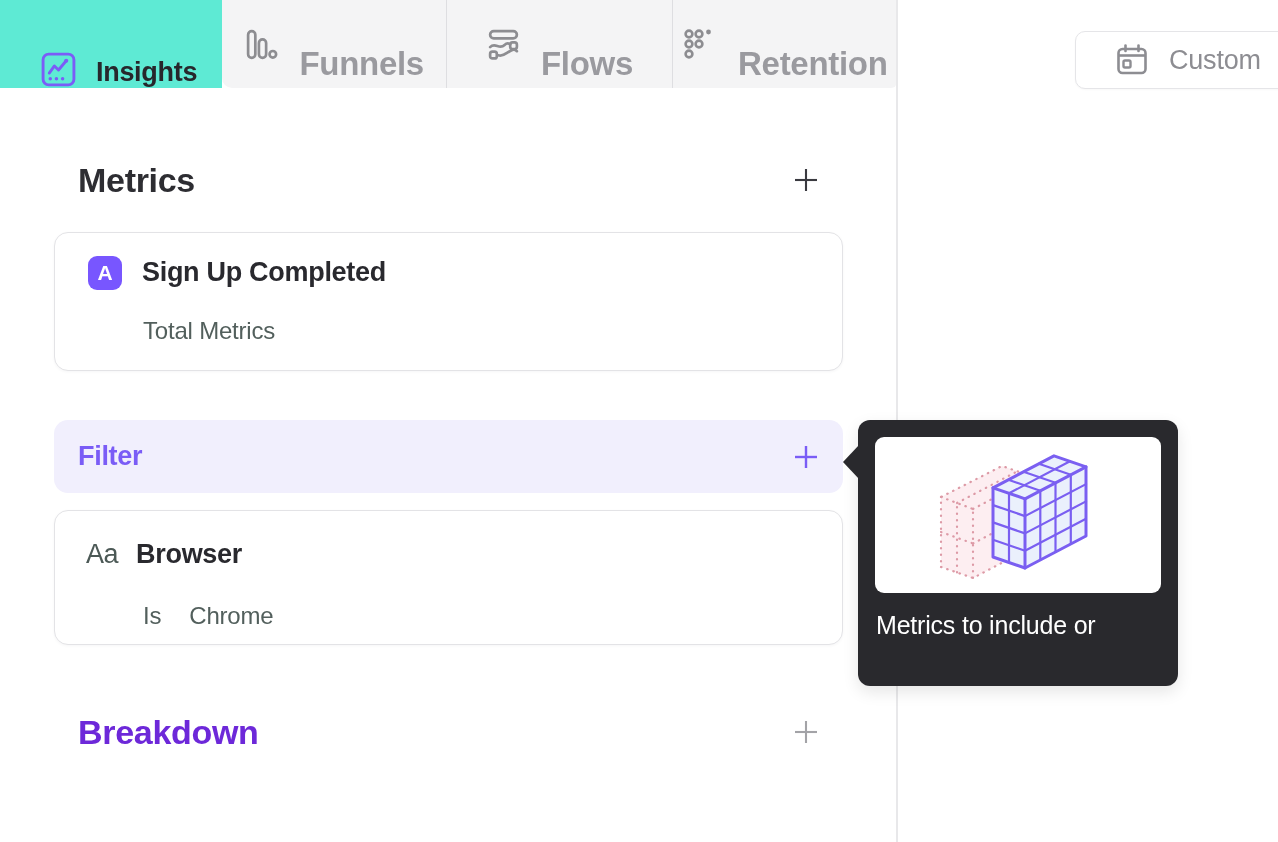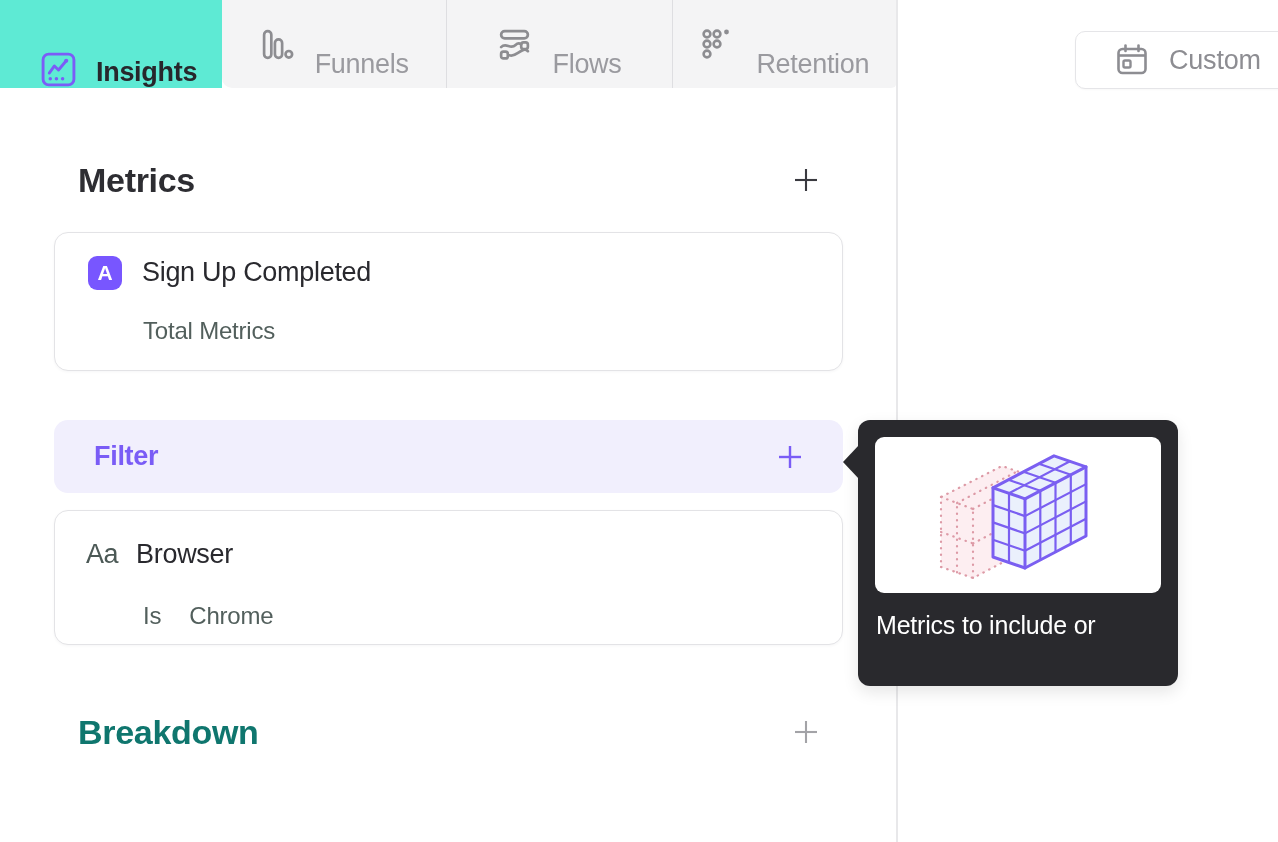--- a/index.html
+++ b/index.html
@@ -18,62 +18,62 @@
   .tabs-gray {
     position:absolute; left:222px; top:0; width:675px; height:88px;
     background:#f4f4f5; display:flex;
     border-bottom-left-radius:10px; border-bottom-right-radius:6px;
   }
   .tab {
     flex:1 1 0; display:flex; align-items:center; justify-content:center; gap:20px;
     cursor:pointer;
   }
   .tab + .tab { border-left:1.5px solid #dedee1; }
-  .tab .lbl { font-size:27px; font-weight:400; color:#9a9a9f; letter-spacing:-0.3px;margin-top:40px; }
+  .tab .lbl { font-size:33px; font-weight:700; color:#9a9a9f; letter-spacing:-0.3px;margin-top:40px; }
   
   .v-divider { position:absolute; left:896px; top:0; width:1.5px; height:842px; background:#e8e8ea; }
   
   .date-btn {
     position:absolute; left:1075px; top:31px; width:240px; height:58px;
     background:#fff; border:1.5px solid #e5e5e8; border-radius:10px;
     display:flex; align-items:center; padding-left:38px; gap:19px;
     box-shadow:0 1px 2px rgba(20,20,43,.03); z-index:5; cursor:pointer;
   }
   .date-btn .lbl { font-size:27px; font-weight:500; color:#8d8d92; letter-spacing:-0.2px; }
   
   .section-header {
     position:absolute; left:54px; width:789px; height:40px;
     display:flex; align-items:center; justify-content:space-between; padding:0 24px;
   }
   .section-header .lbl { font-size:34px; font-weight:700; letter-spacing:-0.3px; }
   .hdr-metrics { top:160px; } .hdr-metrics .lbl { color:#2d2d32; }
-  .hdr-breakdown { top:712px; } .hdr-breakdown .lbl { color:#0f766e; }
+  .hdr-breakdown { top:712px; } .hdr-breakdown .lbl { color:#6d28d9; }
   .filter-row {
     position:absolute; left:54px; top:420px; width:789px; height:73px;
     background:#f1effd; border-radius:14px;
-    display:flex; align-items:center; justify-content:space-between; padding:0 40px;
+    display:flex; align-items:center; justify-content:space-between; padding:0 24px;
     cursor:pointer;
   }
   .filter-row .lbl { font-size:27px; font-weight:700; color:#7a5cf6; letter-spacing:-0.3px; }
   .card {
     position:absolute; left:54px; width:789px; background:#fff;
     border:1.5px solid #e3e3e6; border-radius:14px;
     box-shadow:0 1px 3px rgba(20,20,43,.04);
   }
   .card-metric { top:232px; height:139px; }
   .card-filter { top:510px; height:135px; }
   .card-row1 { position:absolute; left:33px; right:28px; top:22px; display:flex; align-items:center; gap:20px; }
   .card-filter .card-row1 { left:31px; top:26px; gap:18px; }
   .badge-a {
     width:34px; height:34px; border-radius:9px; background:#7856ff; flex:0 0 auto;
     display:flex; align-items:center; justify-content:center;
     color:#fff; font-size:21px; font-weight:700;
   }
   .aa-glyph { font-size:27px; font-weight:500; color:#4c5956; letter-spacing:-0.5px; flex:0 0 auto; }
-  .card-title { font-size:27px; font-weight:400; color:#29292e; letter-spacing:-0.3px; flex:1 1 auto; }
+  .card-title { font-size:27px; font-weight:700; color:#29292e; letter-spacing:-0.3px; flex:1 1 auto; }
   .kebab { flex:0 0 auto; padding:2px 6px; cursor:pointer; }
   .card-sub { position:absolute; left:88px; font-size:24px; color:#525f5c; letter-spacing:-0.2px; }
   .card-metric .card-sub { top:84px; }
   .card-filter .card-sub { top:91px; }
   .card-sub .op { margin-right:28px; }
   
   .tooltip {
     position:absolute; left:858px; top:420px; width:320px; height:266px;
     background:#29292d; border-radius:12px; z-index:10;
     box-shadow:0 6px 16px rgba(0,0,0,.10);

